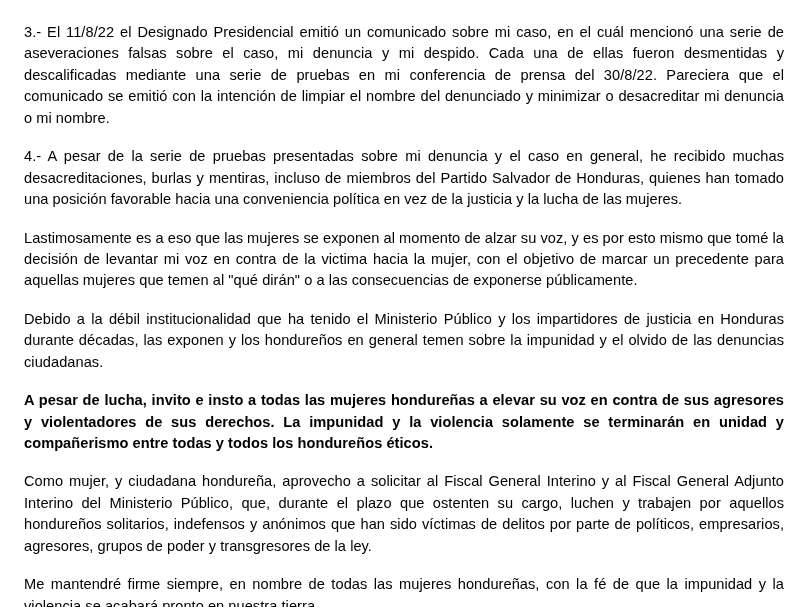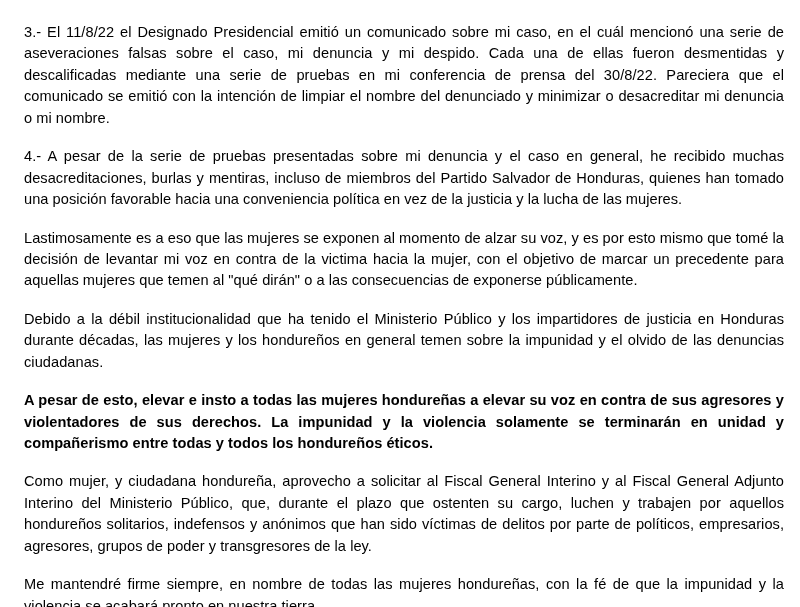--- a/index.html
+++ b/index.html
@@ -36,19 +36,19 @@
   }
 </style>
 </head>
 <body>
 
 <div class="page">
   <div id="paragraphs">
       <p class="para">3.- El 11/8/22 el Designado Presidencial emitió un comunicado sobre mi caso, en el cuál mencionó una serie de aseveraciones falsas sobre el caso, mi denuncia y mi despido. Cada una de ellas fueron desmentidas y descalificadas mediante una serie de pruebas en mi conferencia de prensa del 30/8/22. Pareciera que el comunicado se emitió con la intención de limpiar el nombre del denunciado y minimizar o desacreditar mi denuncia o mi nombre.</p>
       <p class="para">4.- A pesar de la serie de pruebas presentadas sobre mi denuncia y el caso en general, he recibido muchas desacreditaciones, burlas y mentiras, incluso de miembros del Partido Salvador de Honduras, quienes han tomado una posición favorable hacia una conveniencia política en vez de la justicia y la lucha de las mujeres.</p>
       <p class="para">Lastimosamente es a eso que las mujeres se exponen al momento de alzar su voz, y es por esto mismo que tomé la decisión de levantar mi voz en contra de la victima hacia la mujer, con el objetivo de marcar un precedente para aquellas mujeres que temen al "qué dirán" o a las consecuencias de exponerse públicamente.</p>
-      <p class="para">Debido a la débil institucionalidad que ha tenido el Ministerio Público y los impartidores de justicia en Honduras durante décadas, las mujeres y los hondureños en general temen sobre la impunidad y el olvido de las denuncias ciudadanas.</p>
-      <p class="para bold">A pesar de esto, elevar e insto a todas las mujeres hondureñas a elevar su voz en contra de sus agresores y violentadores de sus derechos. La impunidad y la violencia solamente se terminarán en unidad y compañerismo entre todas y todos los hondureños éticos.</p>
+      <p class="para">Debido a la débil institucionalidad que ha tenido el Ministerio Público y los impartidores de justicia en Honduras durante décadas, las exponen y los hondureños en general temen sobre la impunidad y el olvido de las denuncias ciudadanas.</p>
+      <p class="para bold">A pesar de lucha, invito e insto a todas las mujeres hondureñas a elevar su voz en contra de sus agresores y violentadores de sus derechos. La impunidad y la violencia solamente se terminarán en unidad y compañerismo entre todas y todos los hondureños éticos.</p>
       <p class="para">Como mujer, y ciudadana hondureña, aprovecho a solicitar al Fiscal General Interino y al Fiscal General Adjunto Interino del Ministerio Público, que, durante el plazo que ostenten su cargo, luchen y trabajen por aquellos <b>hondureños solitarios, indefensos y anónimos que han sido víctimas de delitos</b> por parte de políticos, empresarios, agresores, grupos de poder y transgresores de la ley.</p>
       <p class="para">Me mantendré firme siempre, en nombre de todas las mujeres hondureñas, con la fé de que la impunidad y la violencia se acabará pronto en nuestra tierra.</p>
     </div>
 
 </div>
 
 </body></html>

